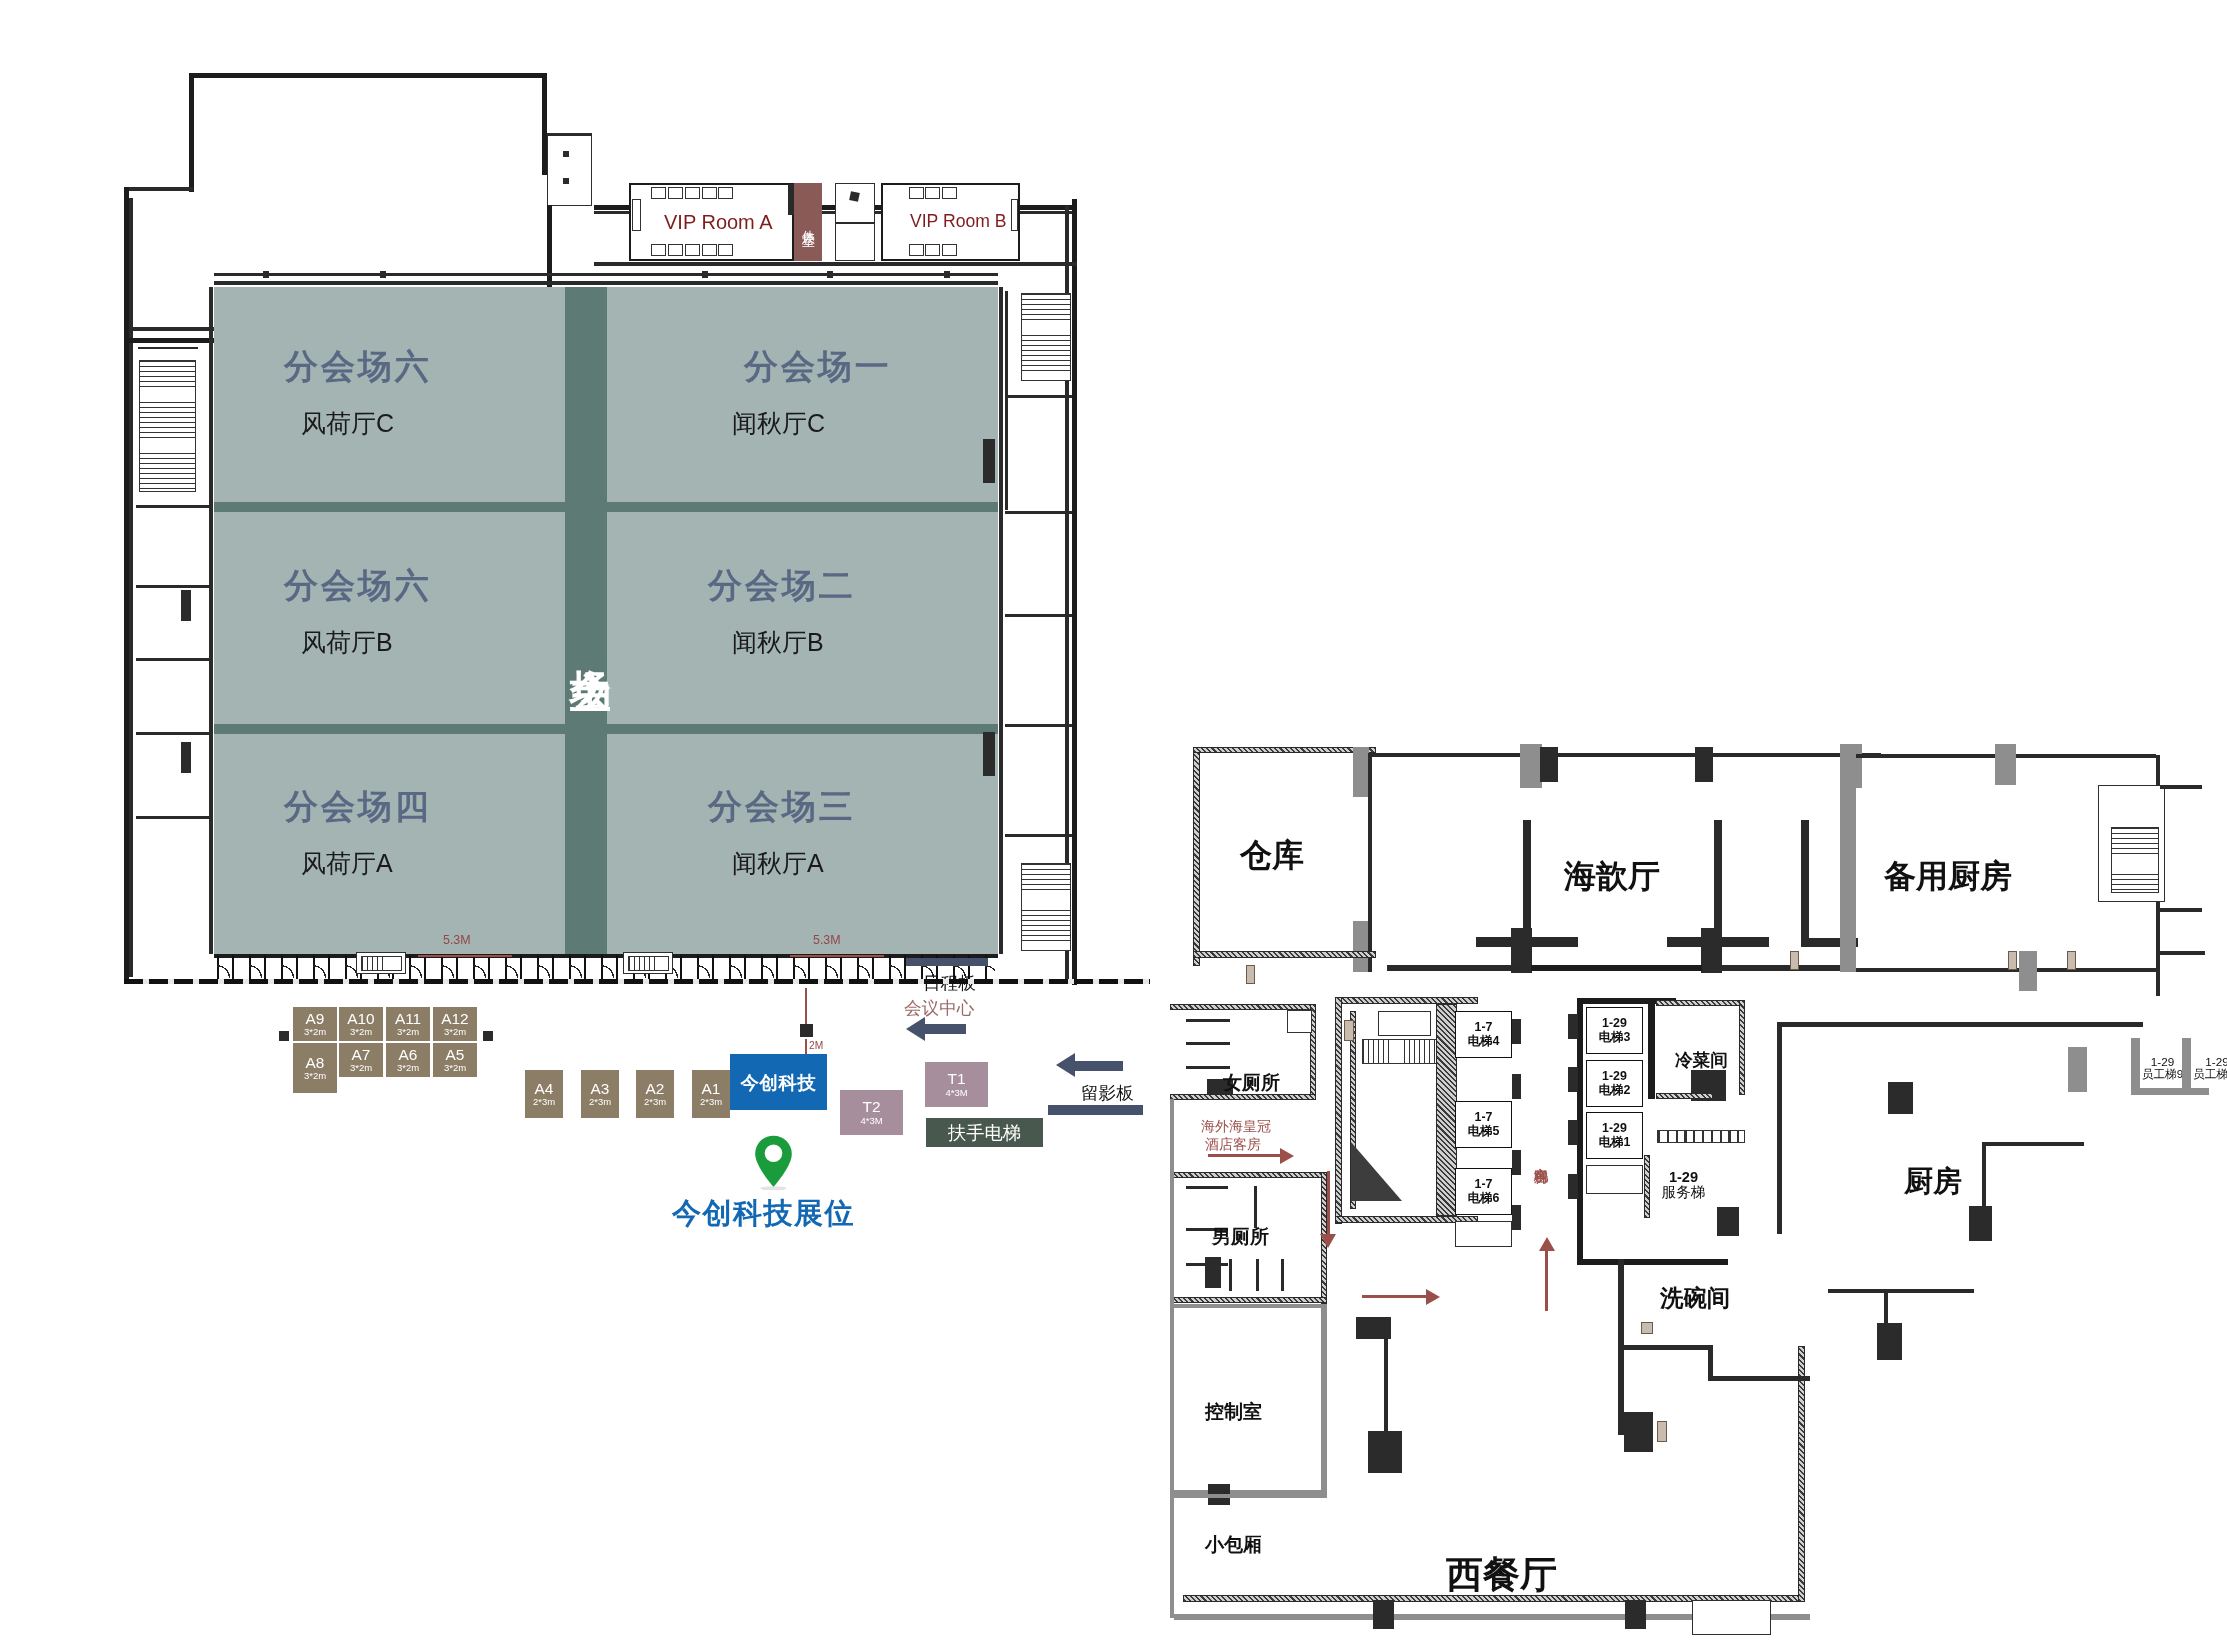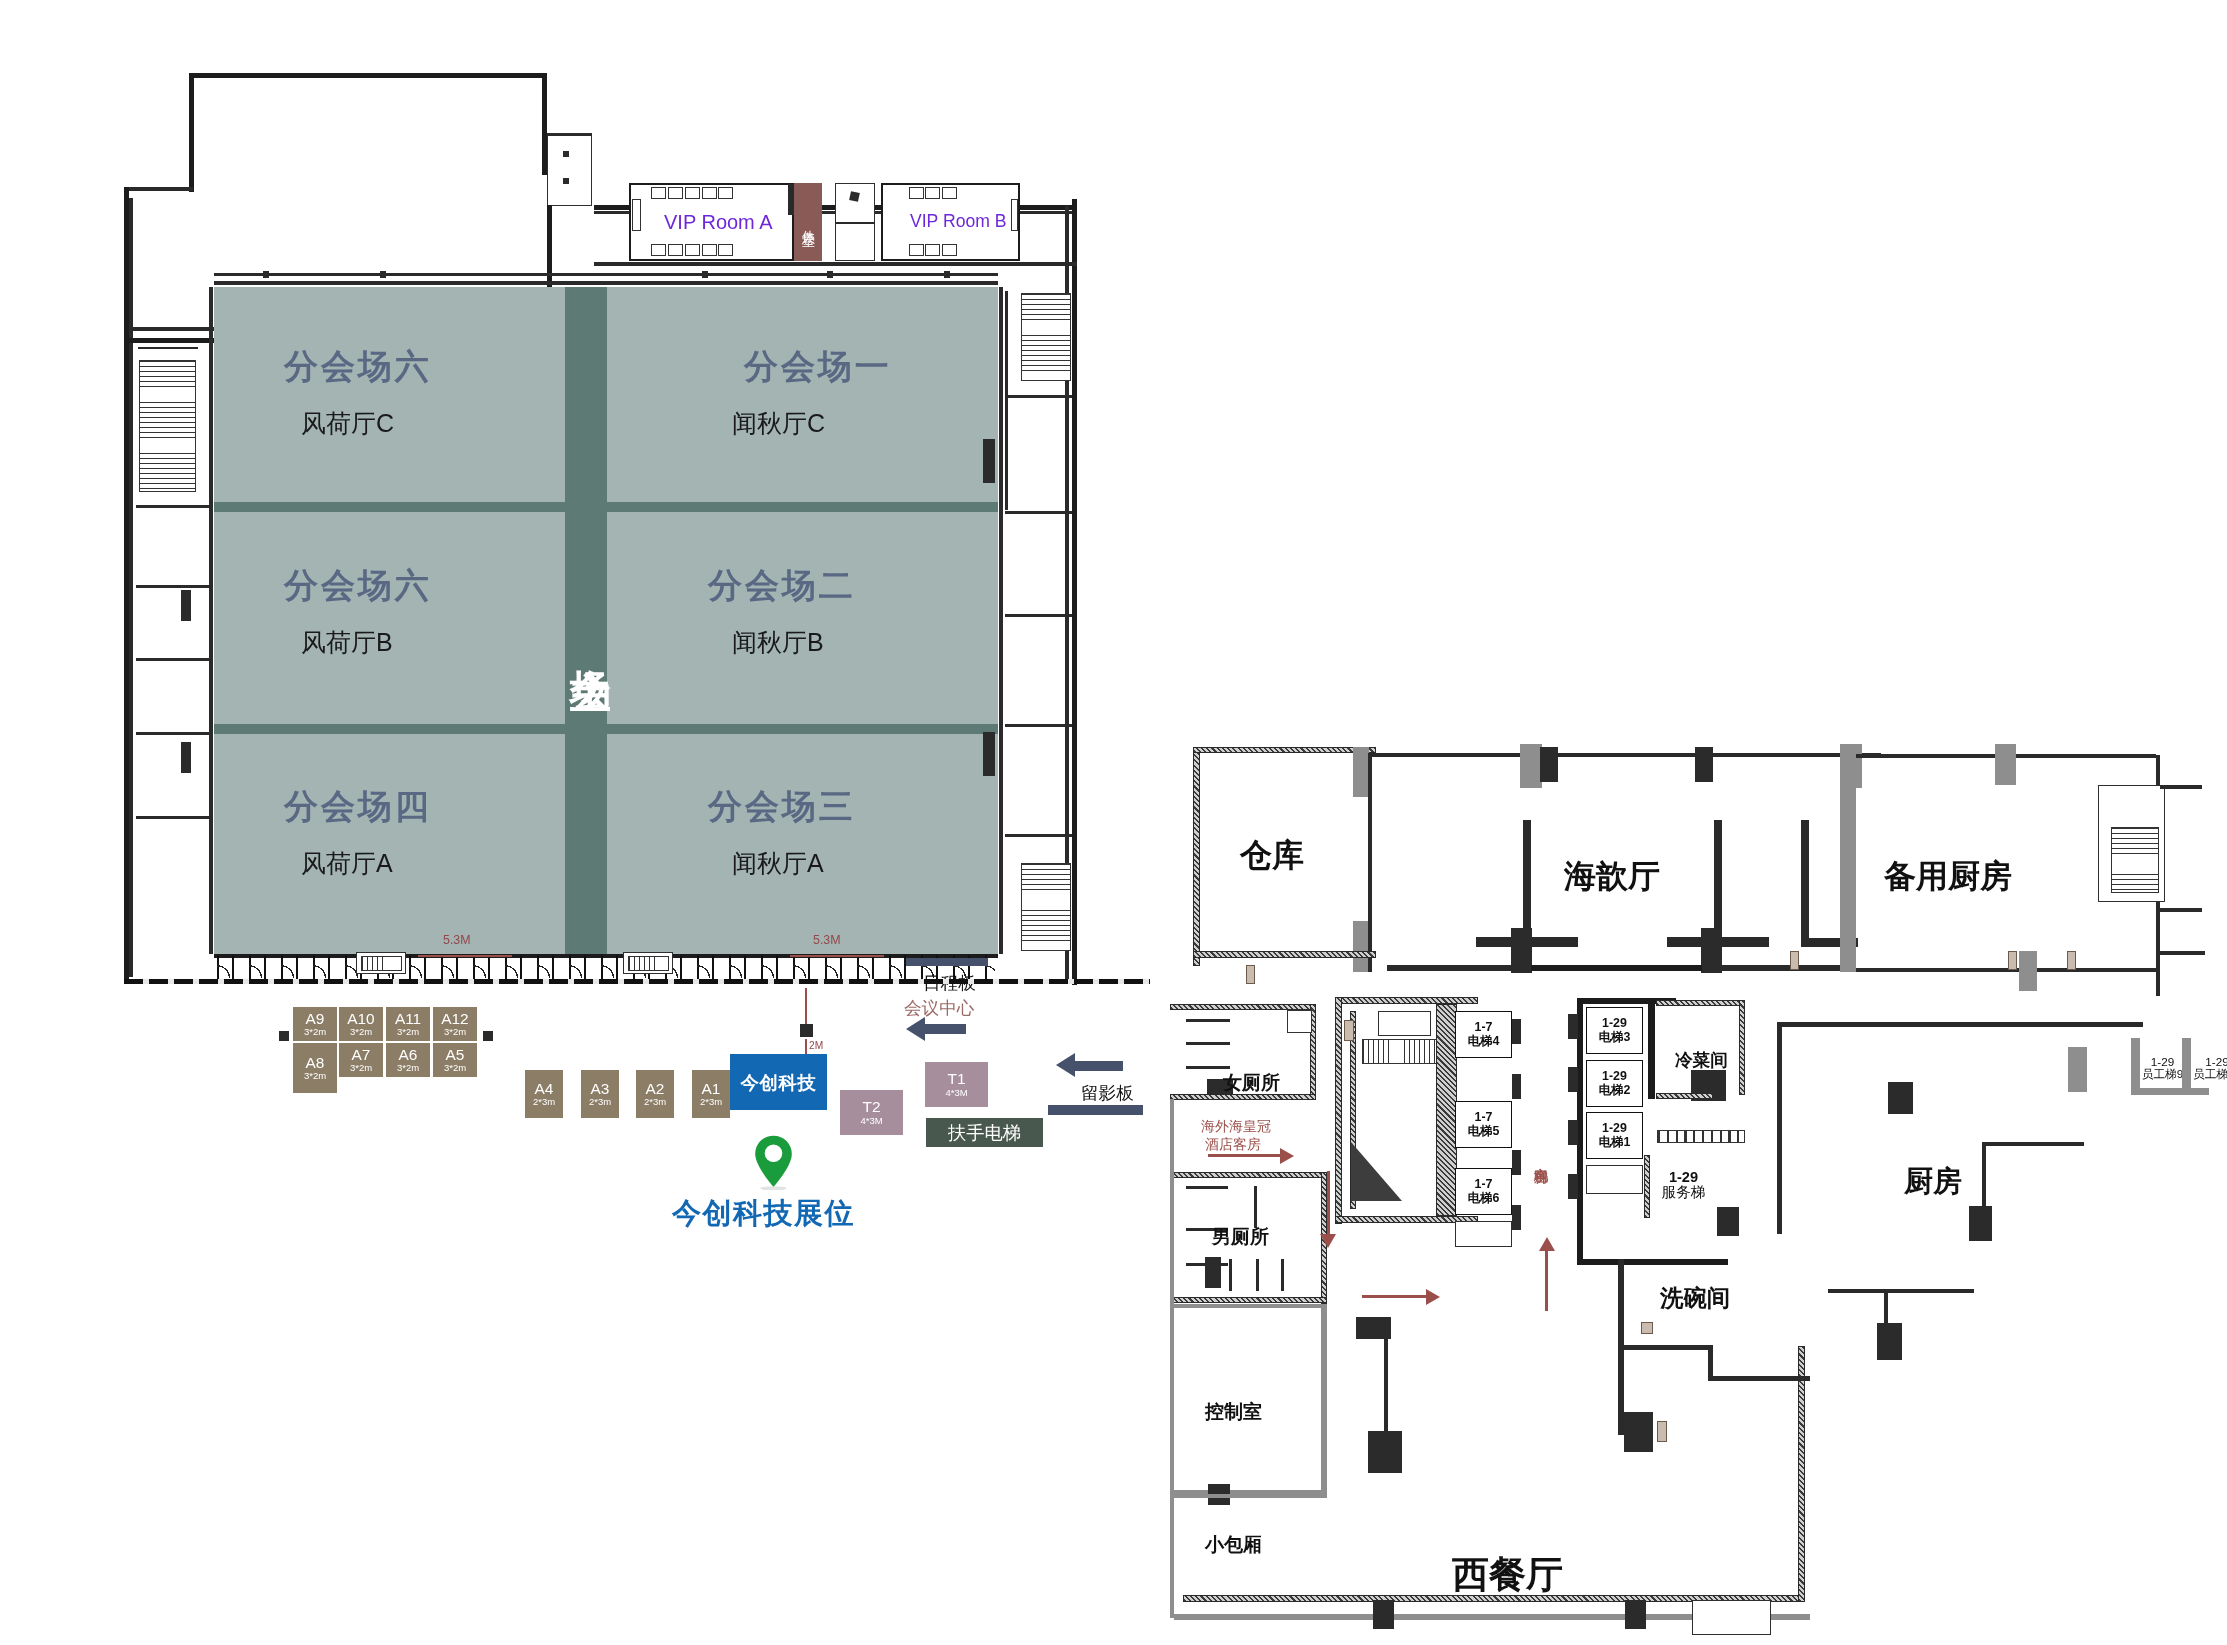--- a/index.html
+++ b/index.html
@@ -57,21 +57,21 @@
         border-bottom:8px solid transparent;border-left:14.6px solid #9b4f4a;}
   .arrow-shaft-red{position:absolute;background:#9b4f4a;height:2.9px;}
   .arrow-d-red{position:absolute;width:0;height:0;border-left:8px solid transparent;
         border-right:8px solid transparent;border-top:14.6px solid #9b4f4a;}
   .arrow-u-red{position:absolute;width:0;height:0;border-left:8px solid transparent;
         border-right:8px solid transparent;border-bottom:14.6px solid #9b4f4a;}
   .arrow-shaft-v-red{position:absolute;background:#9b4f4a;width:2.9px;}
 
   
   .vip-room{position:absolute;border:2.2px solid #1c1c1c;box-sizing:border-box;background:#fff;}
-  .vip-lbl{position:absolute;color:#6d28d9;font-size:20px;white-space:nowrap;}
+  .vip-lbl{position:absolute;color:#7f1d1d;font-size:20px;white-space:nowrap;}
   .rest-room{position:absolute;background:#8a5a57;color:#fff;font-size:13px;
         writing-mode:vertical-rl;display:flex;align-items:center;justify-content:center;
         letter-spacing:1.5px;}
   .seat{position:absolute;border:1.5px solid #333;background:#fff;box-sizing:border-box;}
 
   
   .rlbl{position:absolute;color:#111;font-weight:bold;white-space:nowrap;}
   .elev{position:absolute;background:#ffffff;border:1.5px solid #111;box-sizing:border-box;
         color:#111;font-size:12.4px;line-height:1.05;text-align:center;
         display:flex;flex-direction:column;align-items:center;justify-content:center;font-weight:bold;}
@@ -525,21 +525,21 @@
   <div class="wall-grey" style="left:1012px;top:306px;width:8.8px;height:53px;"></div>
   <div class="wall-grey" style="left:961px;top:356px;width:78px;height:7.3px;"></div>
 
   <div class="wall-grey" style="left:4.4px;top:882px;width:636px;height:5.9px;"></div>
   <div class="wall-hatch" style="left:13px;top:863px;width:622px;height:7.3px;"></div>
   <div class="wall-hatch" style="left:628px;top:614px;width:7.3px;height:256px;"></div>
   <div class="wall-thin" style="left:448px;top:527px;width:5.9px;height:176px;"></div>
   <div class="wall-thin" style="left:448px;top:613px;width:95px;height:5.1px;"></div>
   <div class="wall-thin" style="left:538px;top:613px;width:5.1px;height:35px;"></div>
   <div class="wall-thin" style="left:538px;top:644px;width:102px;height:5.1px;"></div>
-  <div class="rlbl" style="left:282px;top:818px;font-size:37px;">西餐厅</div>
+  <div class="rlbl" style="left:276px;top:818px;font-size:37px;">西餐厅</div>
   <div class="col" style="left:186px;top:585px;width:35px;height:22px;"></div>
   <div class="col" style="left:198px;top:699px;width:34px;height:42px;"></div>
   <div class="wall-thin" style="left:214px;top:606px;width:4.4px;height:95px;"></div>
   <div class="col" style="left:454px;top:680px;width:29px;height:40px;"></div>
   <div class="hydrant" style="left:487px;top:689px;width:10.2px;height:20.5px;"></div>
   <div class="col" style="left:203px;top:868px;width:20.5px;height:29px;"></div>
   <div class="col" style="left:455px;top:868px;width:20.5px;height:29px;"></div>
   <div class="room-out2" style="left:522px;top:868px;width:79px;height:35px;"></div>
   <div class="hydrant" style="left:471px;top:590px;width:11.7px;height:11.7px;"></div>
 

